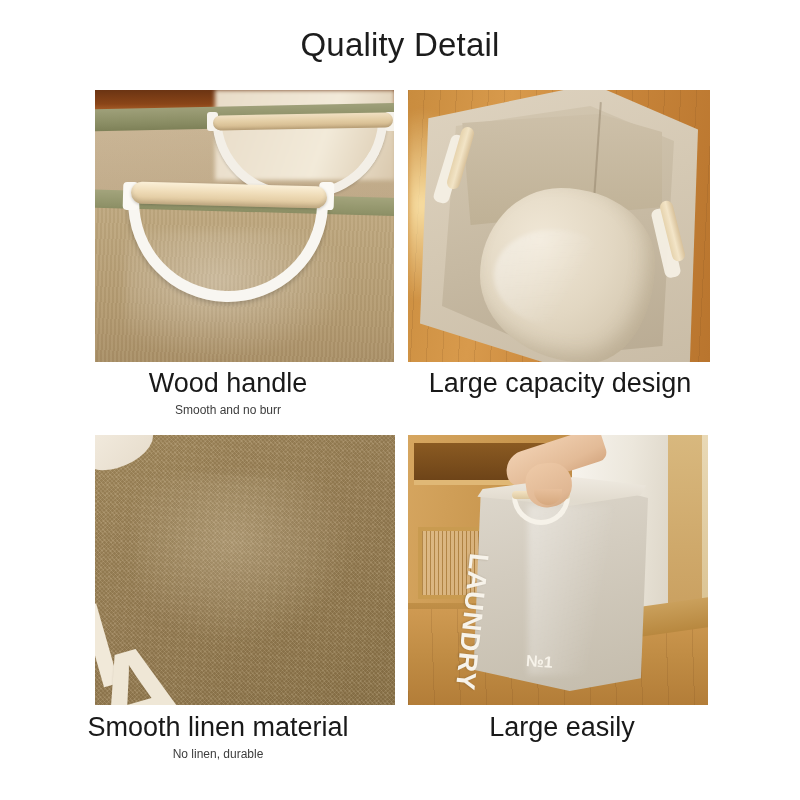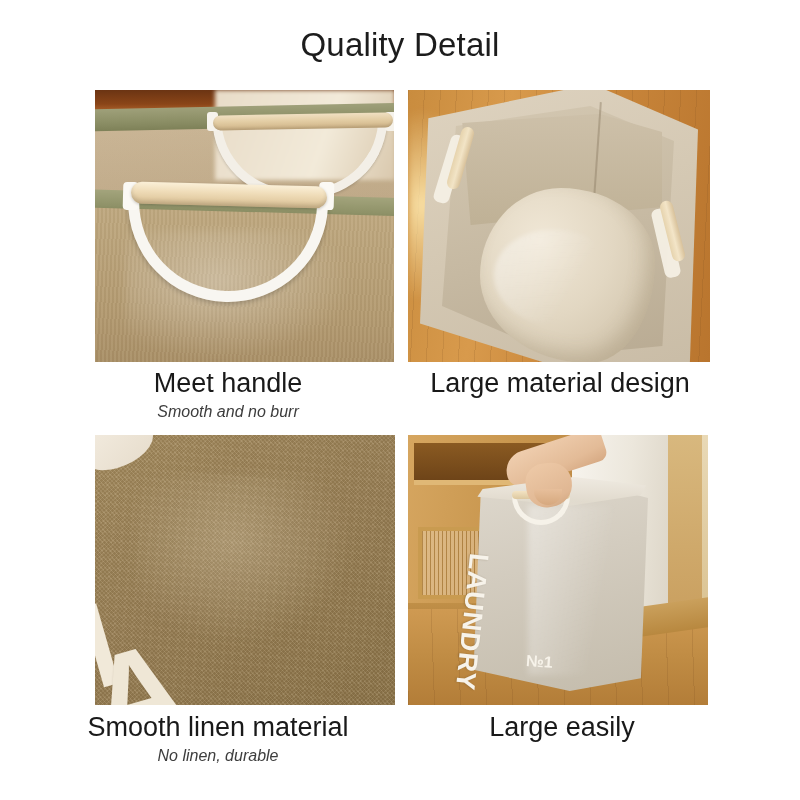--- a/index.html
+++ b/index.html
@@ -36,22 +36,22 @@
   .cap-1 { left: 48px;  top: 368px; }
   .cap-2 { left: 380px; top: 368px; }
   .cap-3 { left: 38px;  top: 712px; }
   .cap-4 { left: 382px; top: 712px; }
 
   .cap-title {
     font-size: 27px; font-weight: 400; color: #191919;
     line-height: 1.12; white-space: nowrap;
   }
   .cap-sub {
-    font-size: 16px; font-weight: 400; color: #3d3d3d;
-    margin-top: 5px; white-space: nowrap; font-style: italic;
+    font-size: 12px; font-weight: 400; color: #3d3d3d;
+    margin-top: 5px; white-space: nowrap;
   }
 
   
   .p1-bg {
     position: absolute; inset: 0;
     background:
       linear-gradient(175deg, rgba(255,255,255,.18) 0%, rgba(0,0,0,.05) 100%),
       linear-gradient(#c3ab85 0%, #bda47e 40%, #b09670 100%);
   }
   .p1-darkband {
@@ -418,26 +418,26 @@
         <div class="p4-handle"></div>
         <div class="p4-handle-dowel"></div>
         <div class="p4-hand"></div>
         <div class="p4-finger"></div>
       </div>
     </div>
 
   </div>
 
   <div class="caption-block cap-1">
-    <div class="cap-title">Meet handle</div>
+    <div class="cap-title">Wood handle</div>
     <div class="cap-sub">Smooth and no burr</div>
   </div>
 
   <div class="caption-block cap-2">
-    <div class="cap-title">Large material design</div>
+    <div class="cap-title">Large capacity design</div>
   </div>
 
   <div class="caption-block cap-3">
     <div class="cap-title">Smooth linen material</div>
     <div class="cap-sub">No linen, durable</div>
   </div>
 
   <div class="caption-block cap-4">
     <div class="cap-title">Large easily</div>
   </div>

